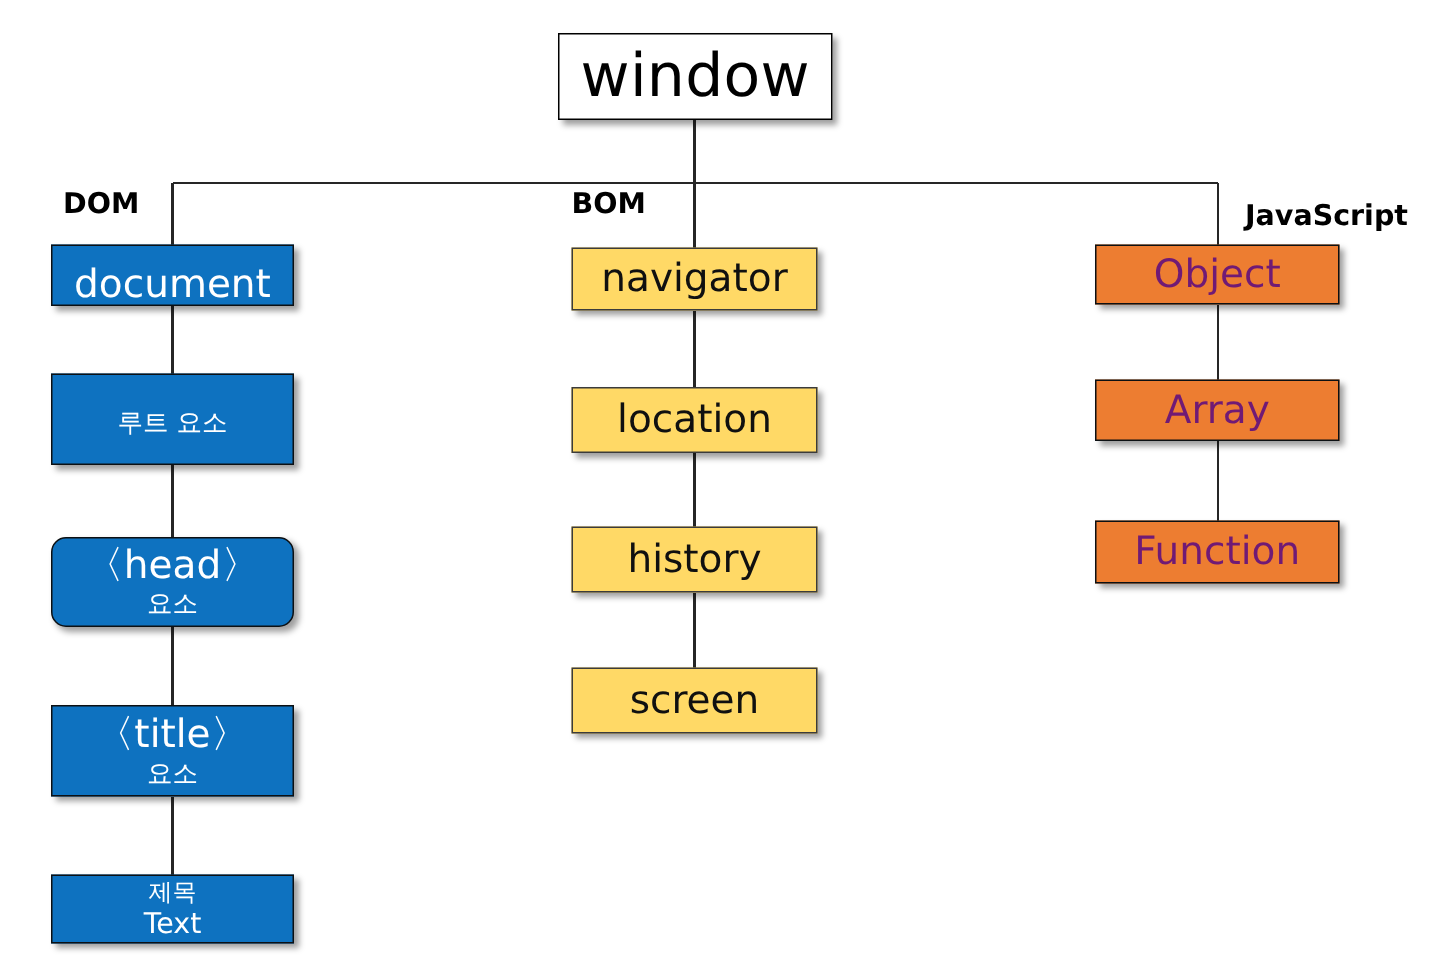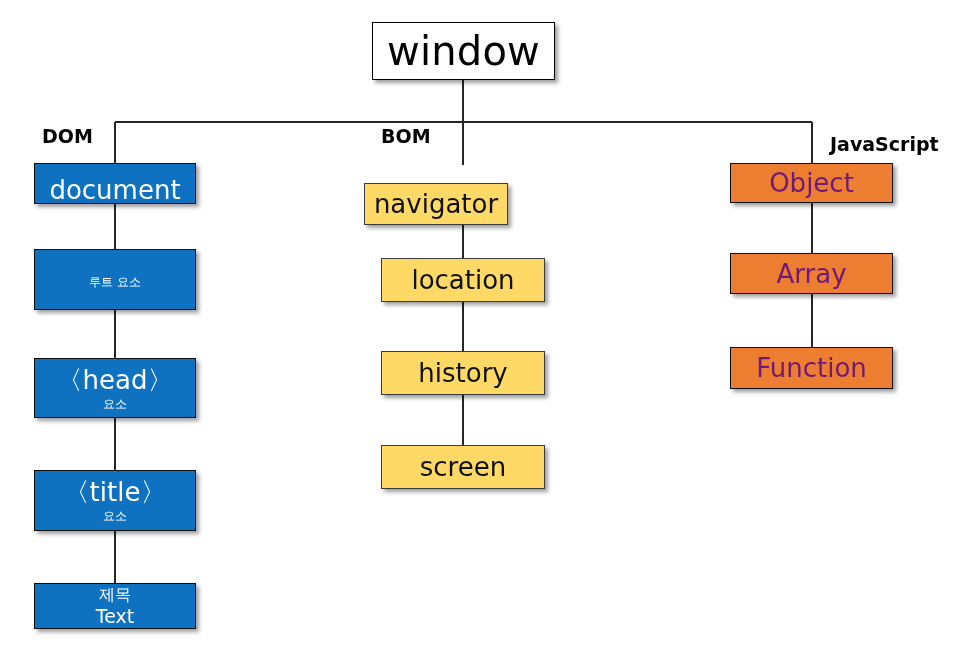--- a/index.html
+++ b/index.html
@@ -58,21 +58,21 @@
     color: #000000;
     font-size: 40px;
     letter-spacing: 0.2px;
   }
   
   .node.dom {
     background: #0E72C0;
     border: 1.4px solid #0c1013;
   }
   .node.dom .main-label { color: #ffffff; font-size: 26px; }
-  .node.dom .sub-label  { color: #ffffff; font-size: 12px; margin-top: 5px; }
+  .node.dom .sub-label  { color: #ffffff; font-size: 17px; margin-top: 5px; }
   .node.dom.text-node .main-label { font-size: 16px; }
   .node.dom.text-node .sub-label  { font-size: 19px; margin-top: 4px; }
   
   .node.bom {
     background: #FFD966;
     border: 1.4px solid #3b3b3b;
   }
   .node.bom .main-label { color: #101010; font-size: 26px; }
   
   .node.js {
@@ -128,36 +128,36 @@
   <div class="branch-label" style="left:818px; top:133px;margin-left:12px;">JavaScript</div>
 
   <div class="node dom" style="left:34px; top:163px; width:162px; height:41px;justify-content:flex-end;">
     <span class="main-label">document</span>
   </div>
 
   <div class="node dom" style="left:34px; top:249px; width:162px; height:61px;">
     <span class="sub-label">루트 요소</span>
   </div>
 
-  <div class="node dom" style="left:34px; top:358px; width:162px; height:60px;">
+  <div class="node dom" style="left:34px; top:358px; width:162px; height:60px;border-radius:10px;">
     <span class="main-label">〈head〉</span>
     <span class="sub-label">요소</span>
   </div>
 
   <div class="node dom" style="left:34px; top:470px; width:162px; height:61px;">
     <span class="main-label">〈title〉</span>
     <span class="sub-label">요소</span>
   </div>
 
   <div class="node dom text-node" style="left:34px; top:583px; width:162px; height:46px;">
     <span class="main-label">제목</span>
     <span class="sub-label">Text</span>
   </div>
 
-  <div class="node bom" style="left:364px; top:165px; width:144px; height:42px;margin-top:18px;">
+  <div class="node bom" style="left:381px; top:165px; width:164px; height:42px;">
     <span class="main-label">navigator</span>
   </div>
 
   <div class="node bom" style="left:381px; top:258px; width:164px; height:44px;">
     <span class="main-label">location</span>
   </div>
 
   <div class="node bom" style="left:381px; top:351px; width:164px; height:44px;">
     <span class="main-label">history</span>
   </div>

